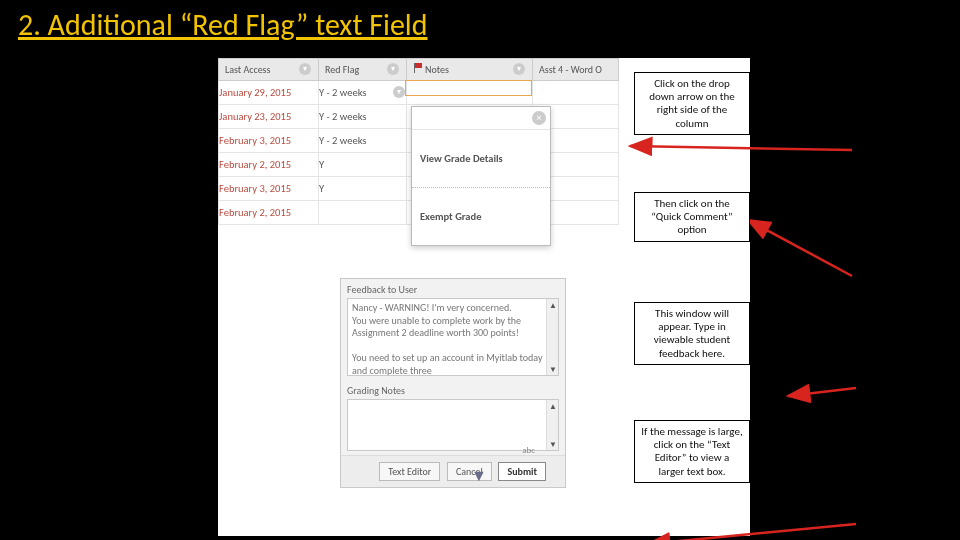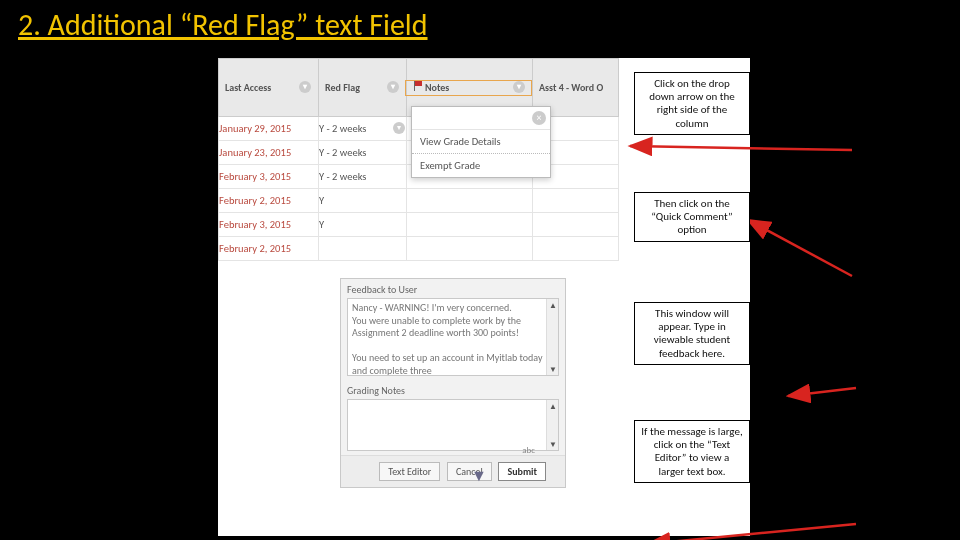--- a/index.html
+++ b/index.html
@@ -39,23 +39,23 @@
     left: 0; top: 0;
     width: 400px;
     border-collapse: collapse;
     font-size: 10.5px;
     color: #555;
     table-layout: fixed;
   }
   .grade-table th {
     background: #e9e9e9;
     color: #555;
-    font-weight: bold;
+    font-weight: normal;
     text-align: left;
-    padding: 22px 6px;
+    padding: 4px 6px;
     border: 1px solid #ccc;
     font-size: 10px;
     position: relative;
     white-space: nowrap;
   }
   .grade-table td {
     border: 1px solid #e4e4e4;
     padding: 5px 0;
     white-space: nowrap;
     overflow: hidden;
@@ -121,23 +121,24 @@
     background: #ccc;
     border-radius: 7px;
     color: #fff;
     font-size: 10px;
     text-align: center;
     line-height: 13px;
     cursor: pointer;
   }
   .ctx .spacer { height: 22px; }
   .ctx .item {
-    padding: 5px 8px;
+    padding: 22px 8px;
     border-top: 1px solid #e4e4e4;
     cursor: pointer;
+    font-weight: bold;
   }
   .ctx .item.dotted { border-top: 1px dotted #bbb; }
 
   
   .fb {
     position: absolute;
     left: 122px;
     top: 220px;
     width: 226px;
     background: #f2f2f2;

